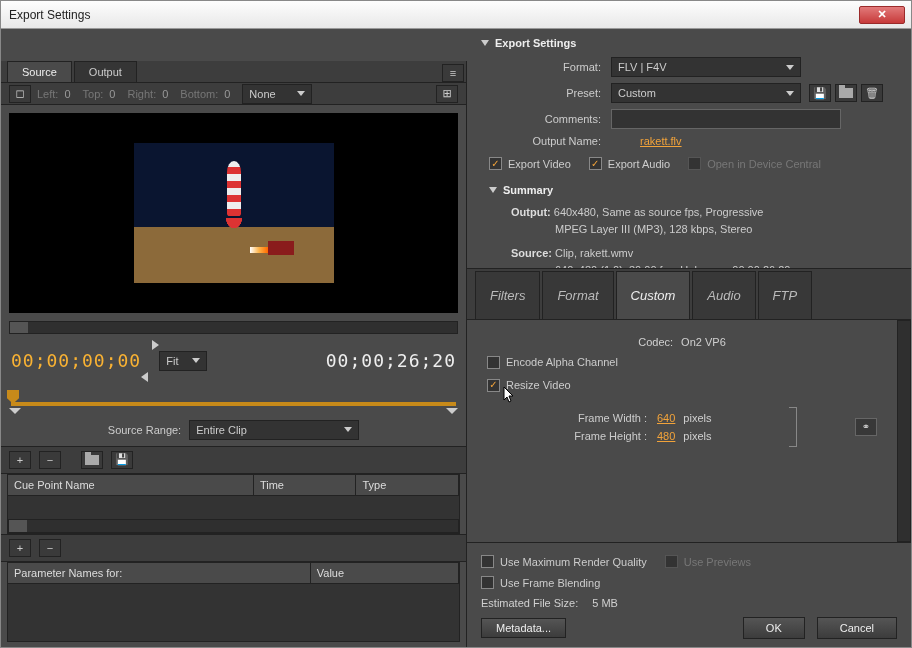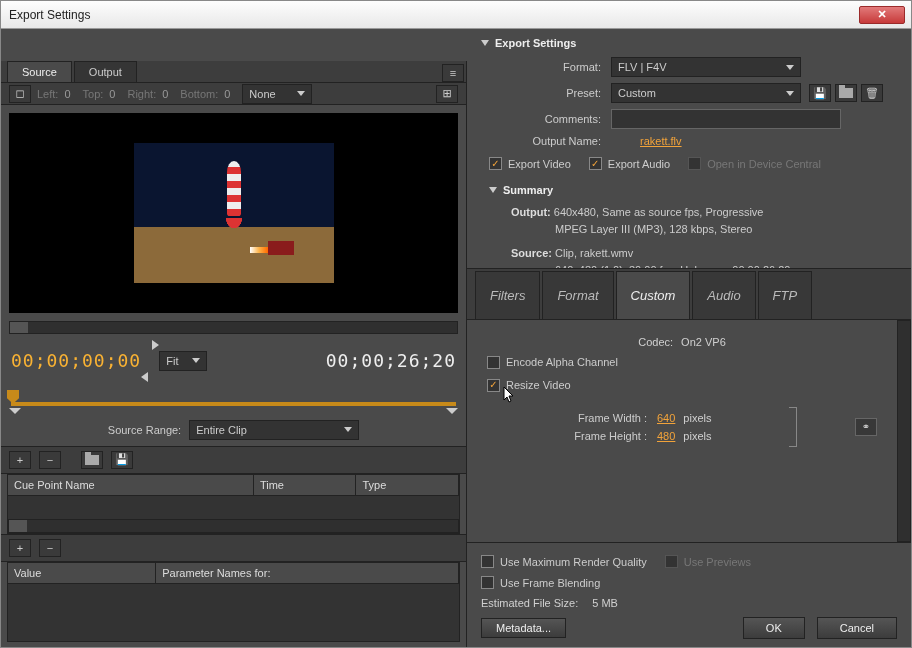--- a/index.html
+++ b/index.html
@@ -177,22 +177,22 @@
         </div>
         <div class="list-body"></div>
         <div class="hscroll" style="margin:0"></div>
       </div>
       <div class="toolstrip">
         <div class="icon-btn">+</div>
         <div class="icon-btn">−</div>
       </div>
       <div class="list-panel" style="min-height:80px">
         <div class="list-header">
+          <div class="col" style="flex:3">Parameter Names for:</div>
           <div class="col" style="flex:1.4">Value</div>
-          <div class="col" style="flex:3">Parameter Names for:</div>
         </div>
         <div class="list-body"></div>
       </div>
       <div style="height:6px"></div>
     </div>
 
     <div class="right panel">
       <div class="right-inner">
         <div class="section-title">
           <span class="disc"></span>

